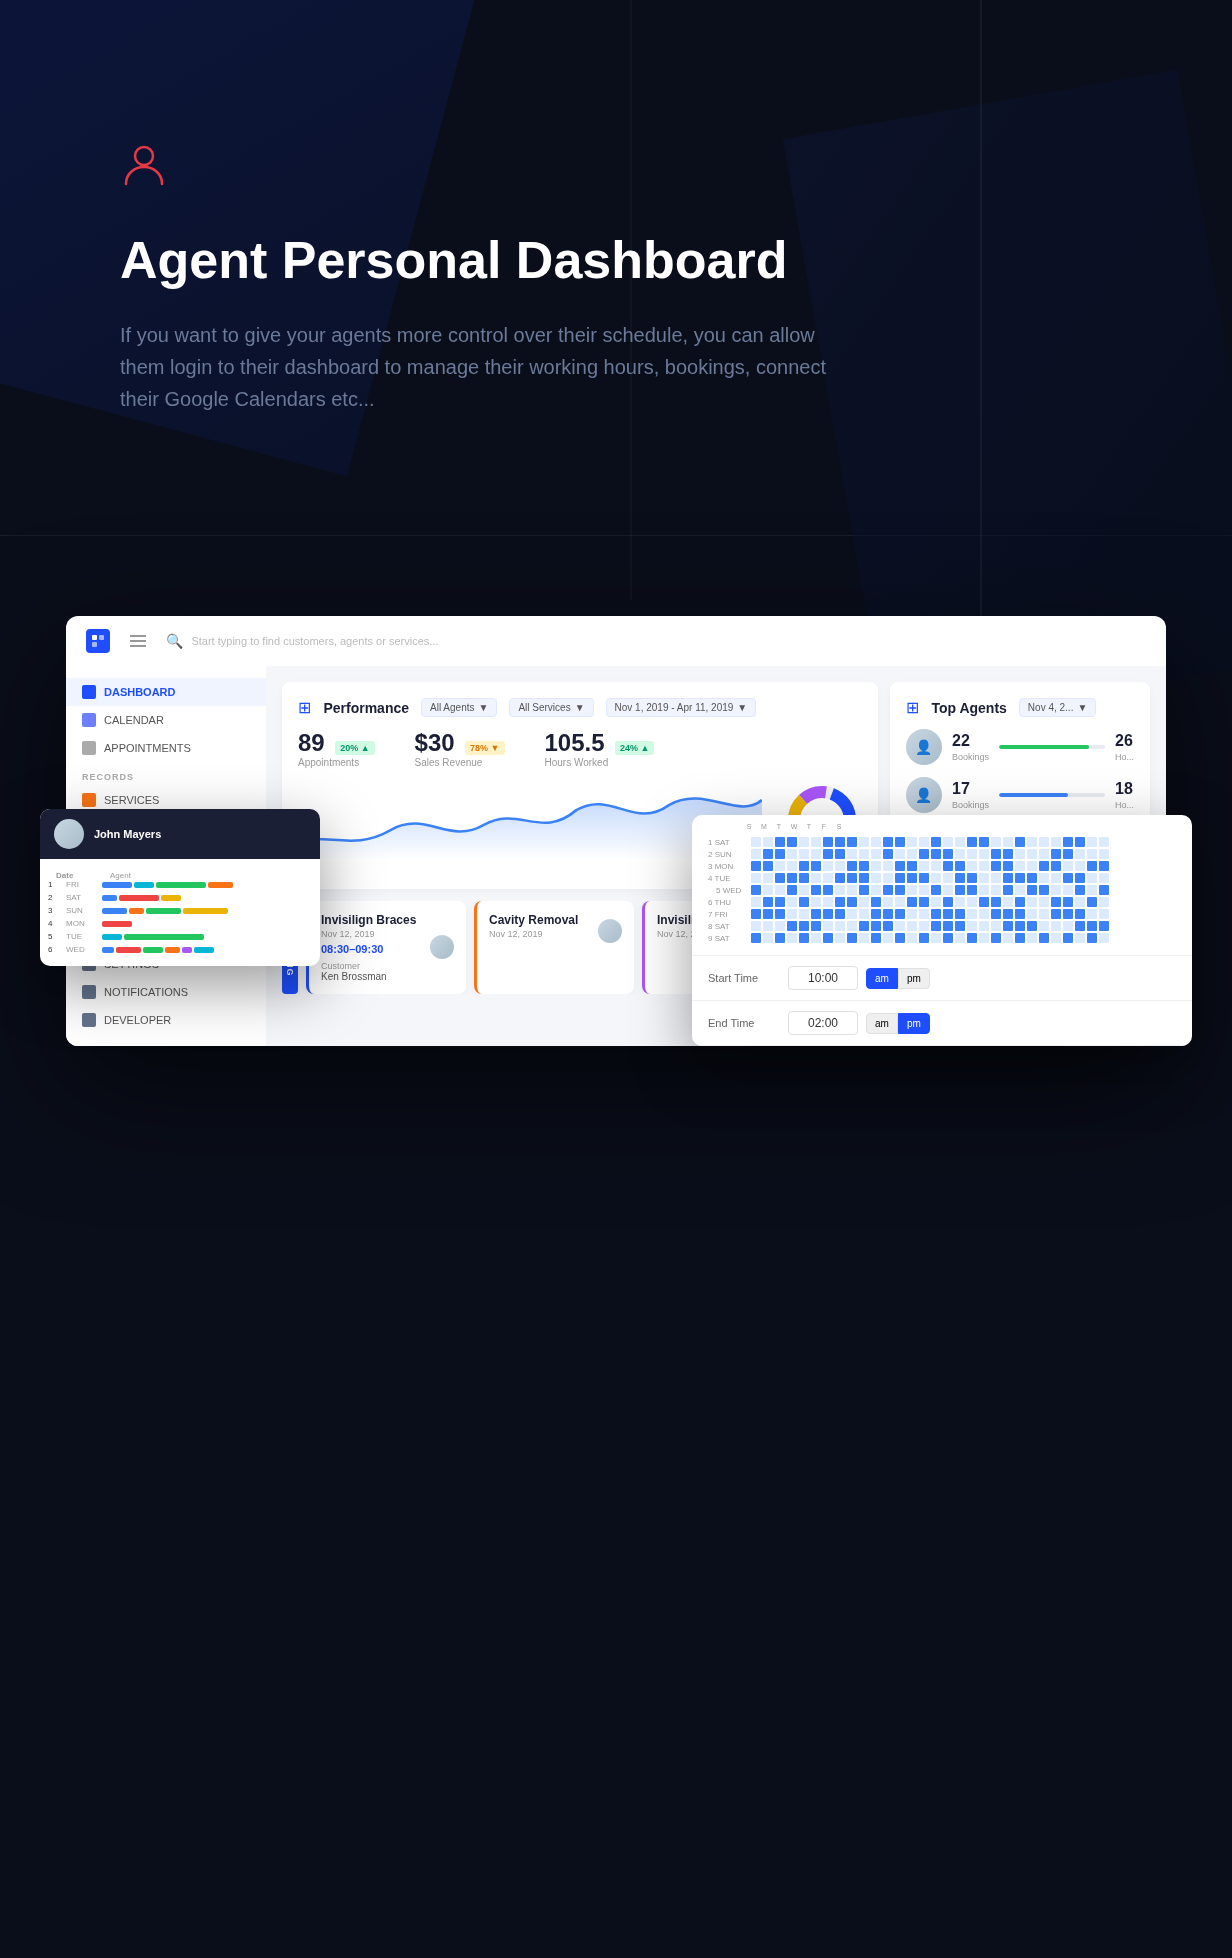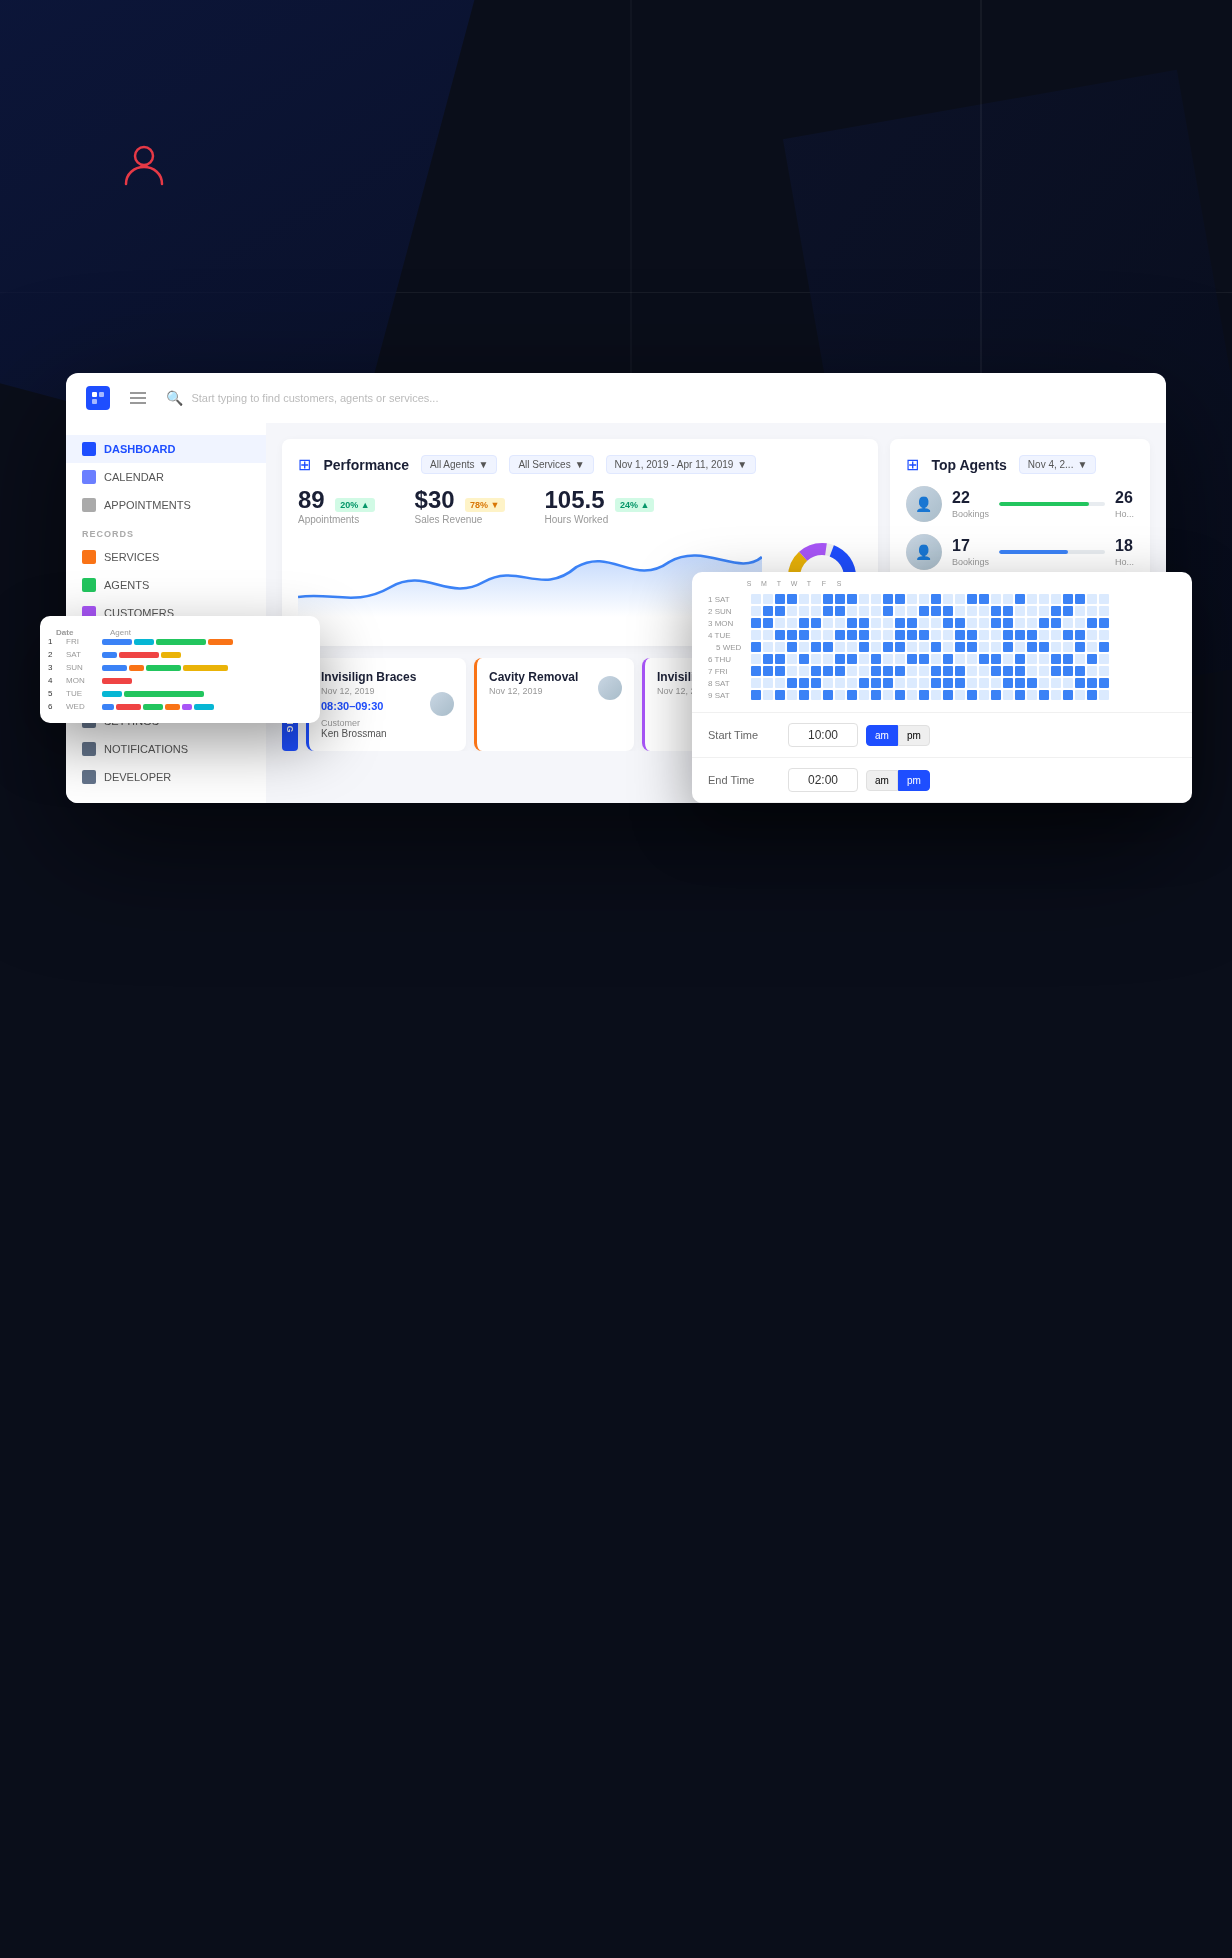--- a/index.html
+++ b/index.html
@@ -513,21 +513,23 @@
 </div>
 
 <section class="hero-section">
   <div class="user-icon">
     <svg viewBox="0 0 48 48">
       <circle cx="24" cy="16" r="9" stroke="#e63946" stroke-width="2.5" fill="none"></circle>
       <path d="M6 44c0-10 8-17 18-17s18 7 18 17" stroke="#e63946" stroke-width="2.5" fill="none" stroke-linecap="round"></path>
     </svg>
   </div>
 
-
+  <h1 class="hero-title">Agent Personal Dashboard</h1>
+
+  <p class="hero-description">If you want to give your agents more control over their schedule, you can allow them login to their dashboard to manage their working hours, bookings, connect their Google Calendars etc...</p>
 
 </section>
 
 <div class="section-divider"></div>
 
 <div class="dashboard-section">
   <div style="position: relative;">
 
     <div class="dashboard-mockup">
 
@@ -763,20 +765,24 @@
               <div class="db-appt-title">Porcelain...</div>
               <div class="db-appt-date">Nov 12, 2019</div>
             </div>
           </div>
 
         </div>
       </div>
     </div>
 
     <div class="schedule-card">
+      <div class="schedule-card-header">
+        <div class="schedule-avatar"></div>
+        <span class="schedule-name">John Mayers</span>
+      </div>
       <div class="schedule-table">
         <div class="schedule-col-headers">
           <span style="width:30px;font-weight:bold;">Date</span>
           <span style="width:12px;"></span>
           <span>Agent</span>
         </div>
 
         <div class="schedule-row">
           <span class="schedule-num">1</span>
           <span class="schedule-day">FRI</span>

